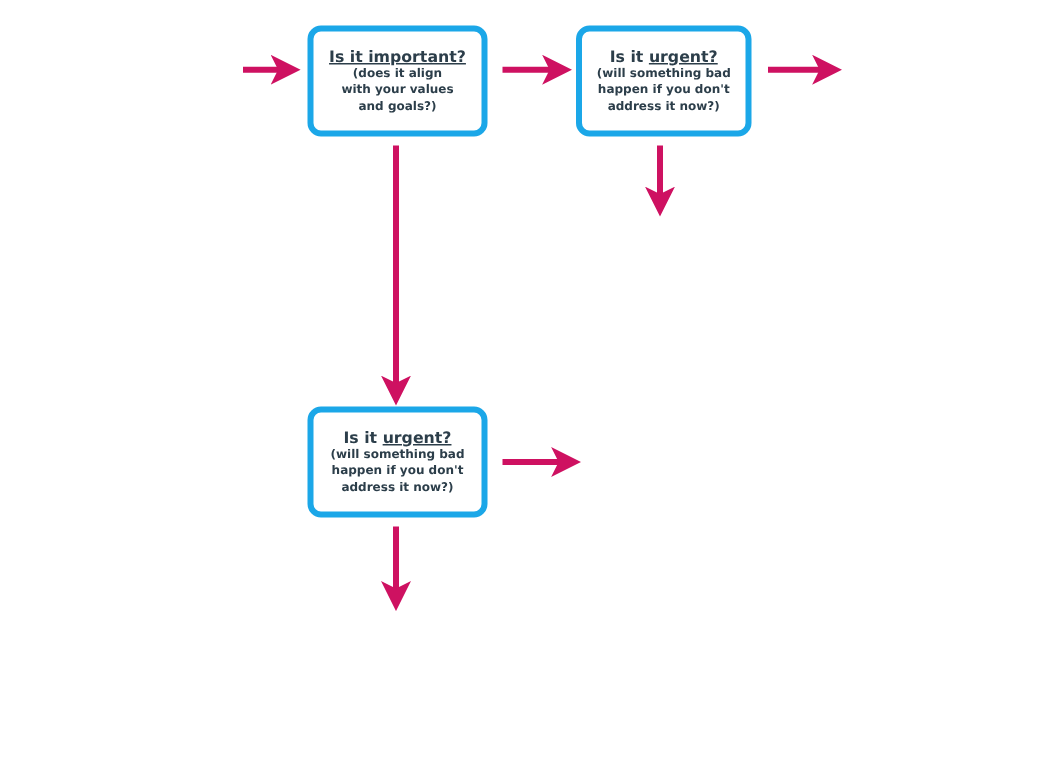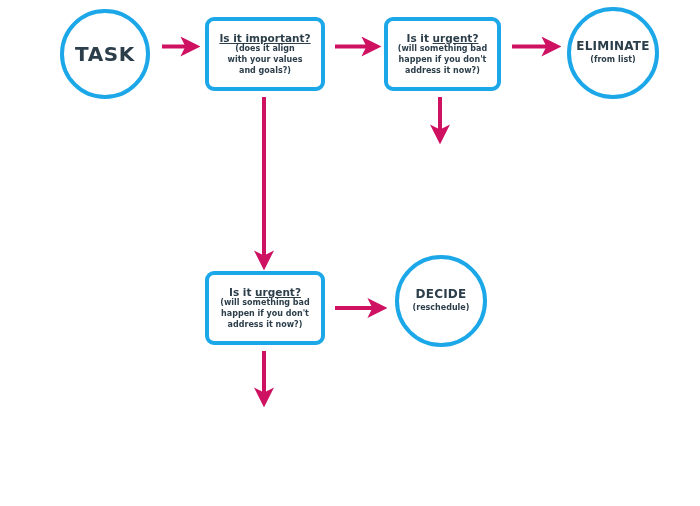--- a/index.html
+++ b/index.html
@@ -113,23 +113,20 @@
 
     <line x1="440" y1="97" x2="440" y2="138" stroke="#CE1161" stroke-width="4" marker-end="url(#arrowhead)"></line>
 
     <line x1="264" y1="97" x2="264" y2="264" stroke="#CE1161" stroke-width="4" marker-end="url(#arrowhead)"></line>
 
     <line x1="335" y1="308" x2="381" y2="308" stroke="#CE1161" stroke-width="4" marker-end="url(#arrowhead)"></line>
 
     <line x1="264" y1="351" x2="264" y2="401" stroke="#CE1161" stroke-width="4" marker-end="url(#arrowhead)"></line>
   </svg>
 
-  <div class="node node-circle" id="node-task">
-    <div class="title-lg">TASK</div>
-  </div>
 
   <div class="node node-box" id="node-important">
     <div class="title-sm">
       <span class="underline">Is it important?</span>
     </div>
     <div class="sub-xs">
       <div>(does it align</div>
       <div>with your values</div>
       <div>and goals?)</div>
     </div>
@@ -139,36 +136,28 @@
     <div class="title-sm">
       <span>Is it </span><span class="underline">urgent?</span>
     </div>
     <div class="sub-xs">
       <div>(will something bad</div>
       <div>happen if you don't</div>
       <div>address it now?)</div>
     </div>
   </div>
 
-  <div class="node node-circle" id="node-eliminate">
-    <div class="title-md">ELIMINATE</div>
-    <div class="sub-tiny">(from list)</div>
-  </div>
 
 
   <div class="node node-box" id="node-urgent-bot">
     <div class="title-sm">
       <span>Is it </span><span class="underline">urgent?</span>
     </div>
     <div class="sub-xs">
       <div>(will something bad</div>
       <div>happen if you don't</div>
       <div>address it now?)</div>
     </div>
   </div>
 
-  <div class="node node-circle" id="node-decide">
-    <div class="title-md">DECIDE</div>
-    <div class="sub-tiny">(reschedule)</div>
-  </div>
 
 
 </div>
 
 </body></html>

